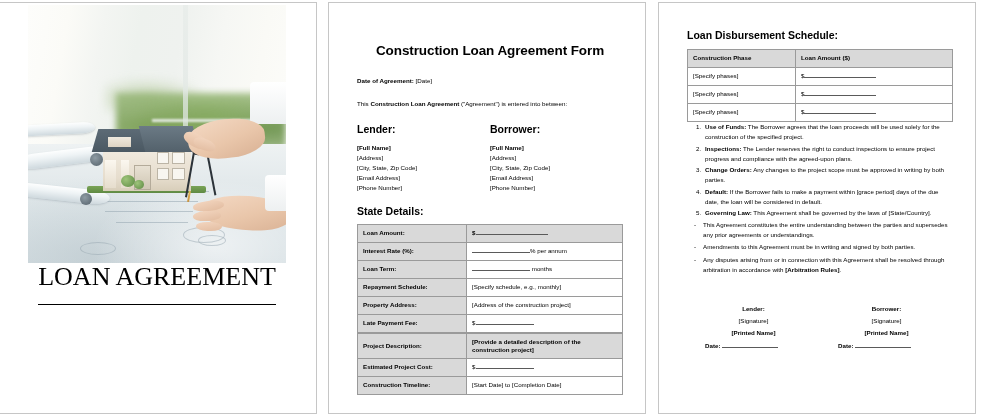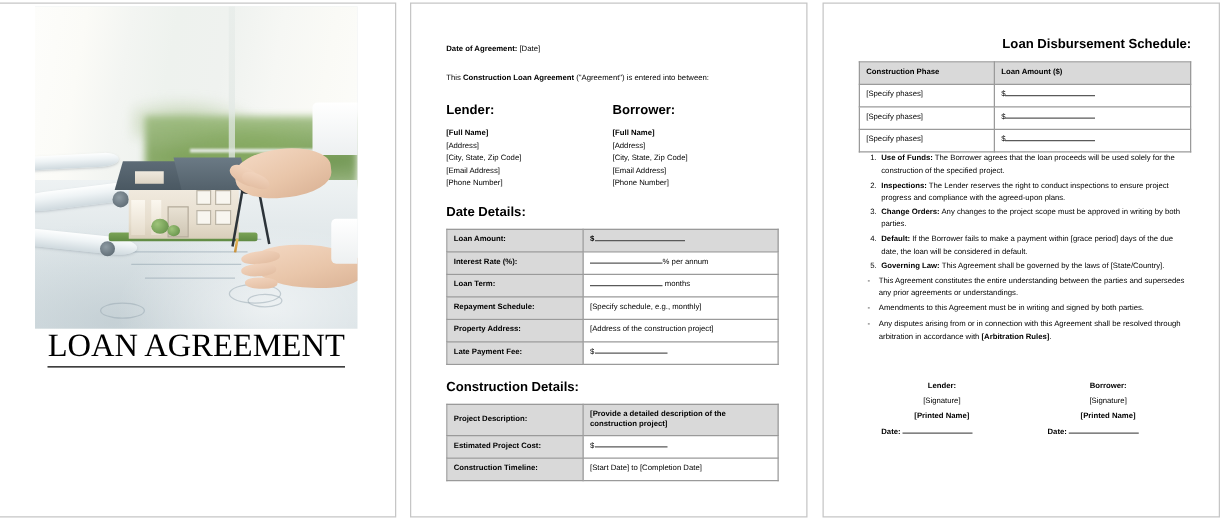--- a/index.html
+++ b/index.html
@@ -199,21 +199,21 @@
     white-space: nowrap;
   }
   .cover-title-2 {
     font-size: 26px;
     font-weight: normal;
     line-height: 1.1;
     color: #000000;
     white-space: nowrap;
     display: inline-block;
     border-bottom: 1.6px solid #000000;
-    padding-bottom: 1px;
+    padding-bottom: 12px;
   }
 
   
   .sheet {
     position: absolute;
     left: 28px;
     right: 22px;
     top: 14px;
     color: #000000;
   }
@@ -250,21 +250,21 @@
     font-size: 6.2px;
     line-height: 1.62;
   }
   .party-line.bold { font-weight: bold; }
 
   .section-head {
     font-size: 10.5px;
     font-weight: bold;
     margin: 12px 0 7px 0;
   }
-  #page-3 .section-head { margin: 28px 0 8px 0; text-align: right; }
+  #page-3 .section-head { margin: 28px 0 8px 0; }
 
   table.doc-table {
     width: 100%;
     border-collapse: collapse;
     table-layout: fixed;
     font-size: 6.2px;
   }
   table.doc-table td {
     border: 0.8px solid #9a9a9a;
     padding: 4px 5px;
@@ -410,20 +410,21 @@
           <span class="cover-title-2">LOAN AGREEMENT</span>
         </div>
       </div>
 
     </div>
   </div>
 
   <div class="page" id="page-2">
     <div class="sheet">
 
+      <div class="doc-title">Construction Loan Agreement Form</div>
 
       <div class="meta-line">
         <b>Date of Agreement:</b>
         <span>[Date]</span>
       </div>
 
       <div class="meta-line second">
         <span>This </span><b>Construction Loan Agreement</b><span> ("Agreement") is entered into between:</span>
       </div>
 
@@ -439,21 +440,21 @@
         <div class="party-col">
           <div class="party-head">Borrower:</div>
           <div class="party-line bold">[Full Name]</div>
           <div class="party-line">[Address]</div>
           <div class="party-line">[City, State, Zip Code]</div>
           <div class="party-line">[Email Address]</div>
           <div class="party-line">[Phone Number]</div>
         </div>
       </div>
 
-      <div class="section-head">Date Details:</div>
+      <div class="section-head">State Details:</div>
       <table class="doc-table">
         <tbody id="loan-details-body">
             <tr class="head-row">
               <td class="label-cell" style="width: 37%;">Loan Amount:</td>
               <td class="">$<span class="fill-line fl-long"></span></td>
             </tr>
             <tr>
               <td class="label-cell" style="width: 37%;">Interest Rate (%):</td>
               <td class="value-cell"><span class="fill-line fl-med"></span>% per annum</td>
             </tr>
@@ -469,21 +470,20 @@
               <td class="label-cell" style="width: 37%;">Property Address:</td>
               <td class="value-cell">[Address of the construction project]</td>
             </tr>
             <tr>
               <td class="label-cell" style="width: 37%;">Late Payment Fee:</td>
               <td class="value-cell">$<span class="fill-line fl-med"></span></td>
             </tr>
           </tbody>
       </table>
 
-      <div class="section-head">Construction Details:</div>
       <table class="doc-table">
         <tbody id="construction-details-body">
             <tr class="head-row">
               <td class="label-cell" style="width: 37%;">Project Description:</td>
               <td class="">[Provide a detailed description of the construction project]</td>
             </tr>
             <tr>
               <td class="label-cell" style="width: 37%;">Estimated Project Cost:</td>
               <td class="value-cell">$<span class="fill-line fl-med"></span></td>
             </tr>

